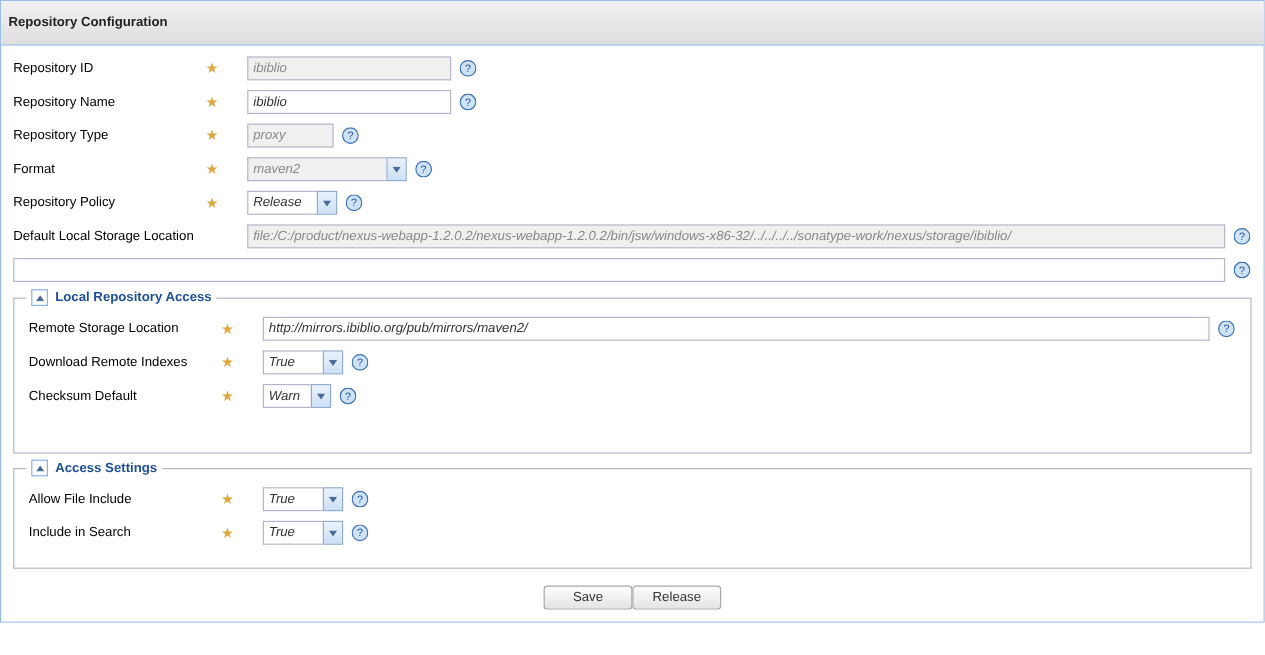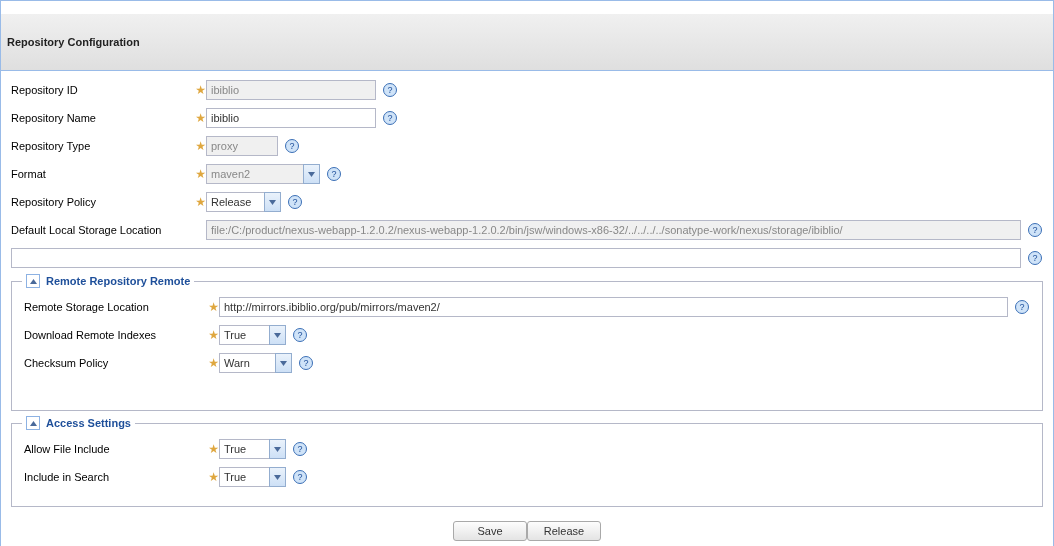--- a/index.html
+++ b/index.html
@@ -1,25 +1,25 @@
 <!DOCTYPE html>
 <html><head>
 <meta charset="utf-8">
 <style>
 * { box-sizing: border-box; margin: 0; padding: 0; }
 body { font-family: Tahoma, Arial, sans-serif; font-size: 11px; color: #222; background: #fff; }
 .panel { width: 1054px; border: 1px solid #99bbe8; background: #fff; }
-.panel-header { background: linear-gradient(#f0f0f0, #dfdfdf); border-bottom: 1px solid #99bbe8; padding: 22px 6px; font-weight: bold; color: #222; margin-top: 13px; }
+.panel-header { background: linear-gradient(#f0f0f0, #dfdfdf); border-bottom: 1px solid #99bbe8; padding: 12px 6px; font-weight: bold; color: #222; }
 .panel-body { padding: 8px 10px 10px 10px; }
 .form-row { display: flex; align-items: center; margin-bottom: 6px; min-height: 22px; }
-.form-label { width: 195px; display: flex; align-items: center; justify-content: space-between; padding-right: 0; }
+.form-label { width: 195px; display: flex; align-items: center; justify-content: space-between; padding-right: 24px; }
 .form-label-text { color: #000; }
 .star { color: #dfa73f; font-size: 12px; margin-left: 4px; }
 .form-field { display: flex; align-items: center; flex: 1; }
-input[type=text] { border: 1px solid #b5b8c8; padding: 6px 4px; height: 20px; font-family: inherit; font-size: 11px; color: #333; background: #fff; }
+input[type=text] { border: 1px solid #b5b8c8; padding: 6px 4px; height: 20px; font-family: inherit; font-size: 11px; color: #333; background: #fff; font-style: italic; }
 input[type=text].readonly { background: #f0f0f0; color: #888; }
 input[type=text].full { flex: 1; }
 .combo { display: inline-flex; align-items: stretch; }
 .combo input { border-right: none; }
 .combo input.readonly { background: #f0f0f0; color: #888; }
 .combo-trigger { width: 17px; background: linear-gradient(#eaf2fb, #cde0f6); border: 1px solid #93adcf; display: flex; align-items: center; justify-content: center; cursor: pointer; }
 .combo-trigger svg { width: 7px; height: 5px; }
 .help-icon { width: 16px; height: 16px; margin-left: 6px; display: inline-flex; align-items: center; justify-content: center; cursor: pointer; }
 .help-icon svg { width: 14px; height: 14px; }
 .fieldset { border: 1px solid #b5b8c8; margin-top: 12px; padding: 14px 12px 12px 12px; position: relative; }
@@ -95,21 +95,21 @@
       </div>
     </div>
 
     <div class="form-row">
       <div class="form-label">
         <span class="form-label-text">Format</span>
         <span class="star">★</span>
       </div>
       <div class="form-field">
         <div class="combo">
-          <input type="text" class="readonly" style="width: 97px;" readonly="" value="maven2">
+          <input type="text" class="readonly" style="width: 116px;" readonly="" value="maven2">
           <div class="combo-trigger">
               <svg viewBox="0 0 7 5">
                 <path d="M0 0 L7 0 L3.5 5 Z" fill="#4a6a9a"></path>
               </svg>
             </div>
         </div>
         <span class="help-icon">
             <svg viewBox="0 0 14 14">
               <circle cx="7" cy="7" r="6.5" fill="#cfe3f8" stroke="#3b6fb5"></circle>
               <text x="7" y="10" text-anchor="middle" font-size="9" fill="#1e4f9a" font-family="Arial">?</text>
@@ -168,21 +168,21 @@
       </div>
     </div>
 
     <div class="fieldset">
       <div class="fieldset-legend">
         <span class="collapse-btn">
             <svg viewBox="0 0 7 5">
               <path d="M0 5 L7 5 L3.5 0 Z" fill="#4a6a9a"></path>
             </svg>
           </span>
-        <span>Remote Repository Remote</span>
+        <span>Local Repository Access</span>
       </div>
 
       <div class="form-row">
         <div class="form-label">
           <span class="form-label-text">Remote Storage Location</span>
           <span class="star">★</span>
         </div>
         <div class="form-field">
           <input type="text" class="full" value="http://mirrors.ibiblio.org/pub/mirrors/maven2/" style="">
           <span class="help-icon">
@@ -212,26 +212,26 @@
               <svg viewBox="0 0 14 14">
                 <circle cx="7" cy="7" r="6.5" fill="#cfe3f8" stroke="#3b6fb5"></circle>
                 <text x="7" y="10" text-anchor="middle" font-size="9" fill="#1e4f9a" font-family="Arial">?</text>
               </svg>
             </span>
         </div>
       </div>
 
       <div class="form-row">
         <div class="form-label">
-          <span class="form-label-text">Checksum Policy</span>
+          <span class="form-label-text">Checksum Default</span>
           <span class="star">★</span>
         </div>
         <div class="form-field">
           <div class="combo">
-            <input type="text" style="width: 56px;" value="Warn">
+            <input type="text" style="width: 40px;" value="Warn">
             <div class="combo-trigger">
                 <svg viewBox="0 0 7 5">
                   <path d="M0 0 L7 0 L3.5 5 Z" fill="#4a6a9a"></path>
                 </svg>
               </div>
           </div>
           <span class="help-icon">
               <svg viewBox="0 0 14 14">
                 <circle cx="7" cy="7" r="6.5" fill="#cfe3f8" stroke="#3b6fb5"></circle>
                 <text x="7" y="10" text-anchor="middle" font-size="9" fill="#1e4f9a" font-family="Arial">?</text>

